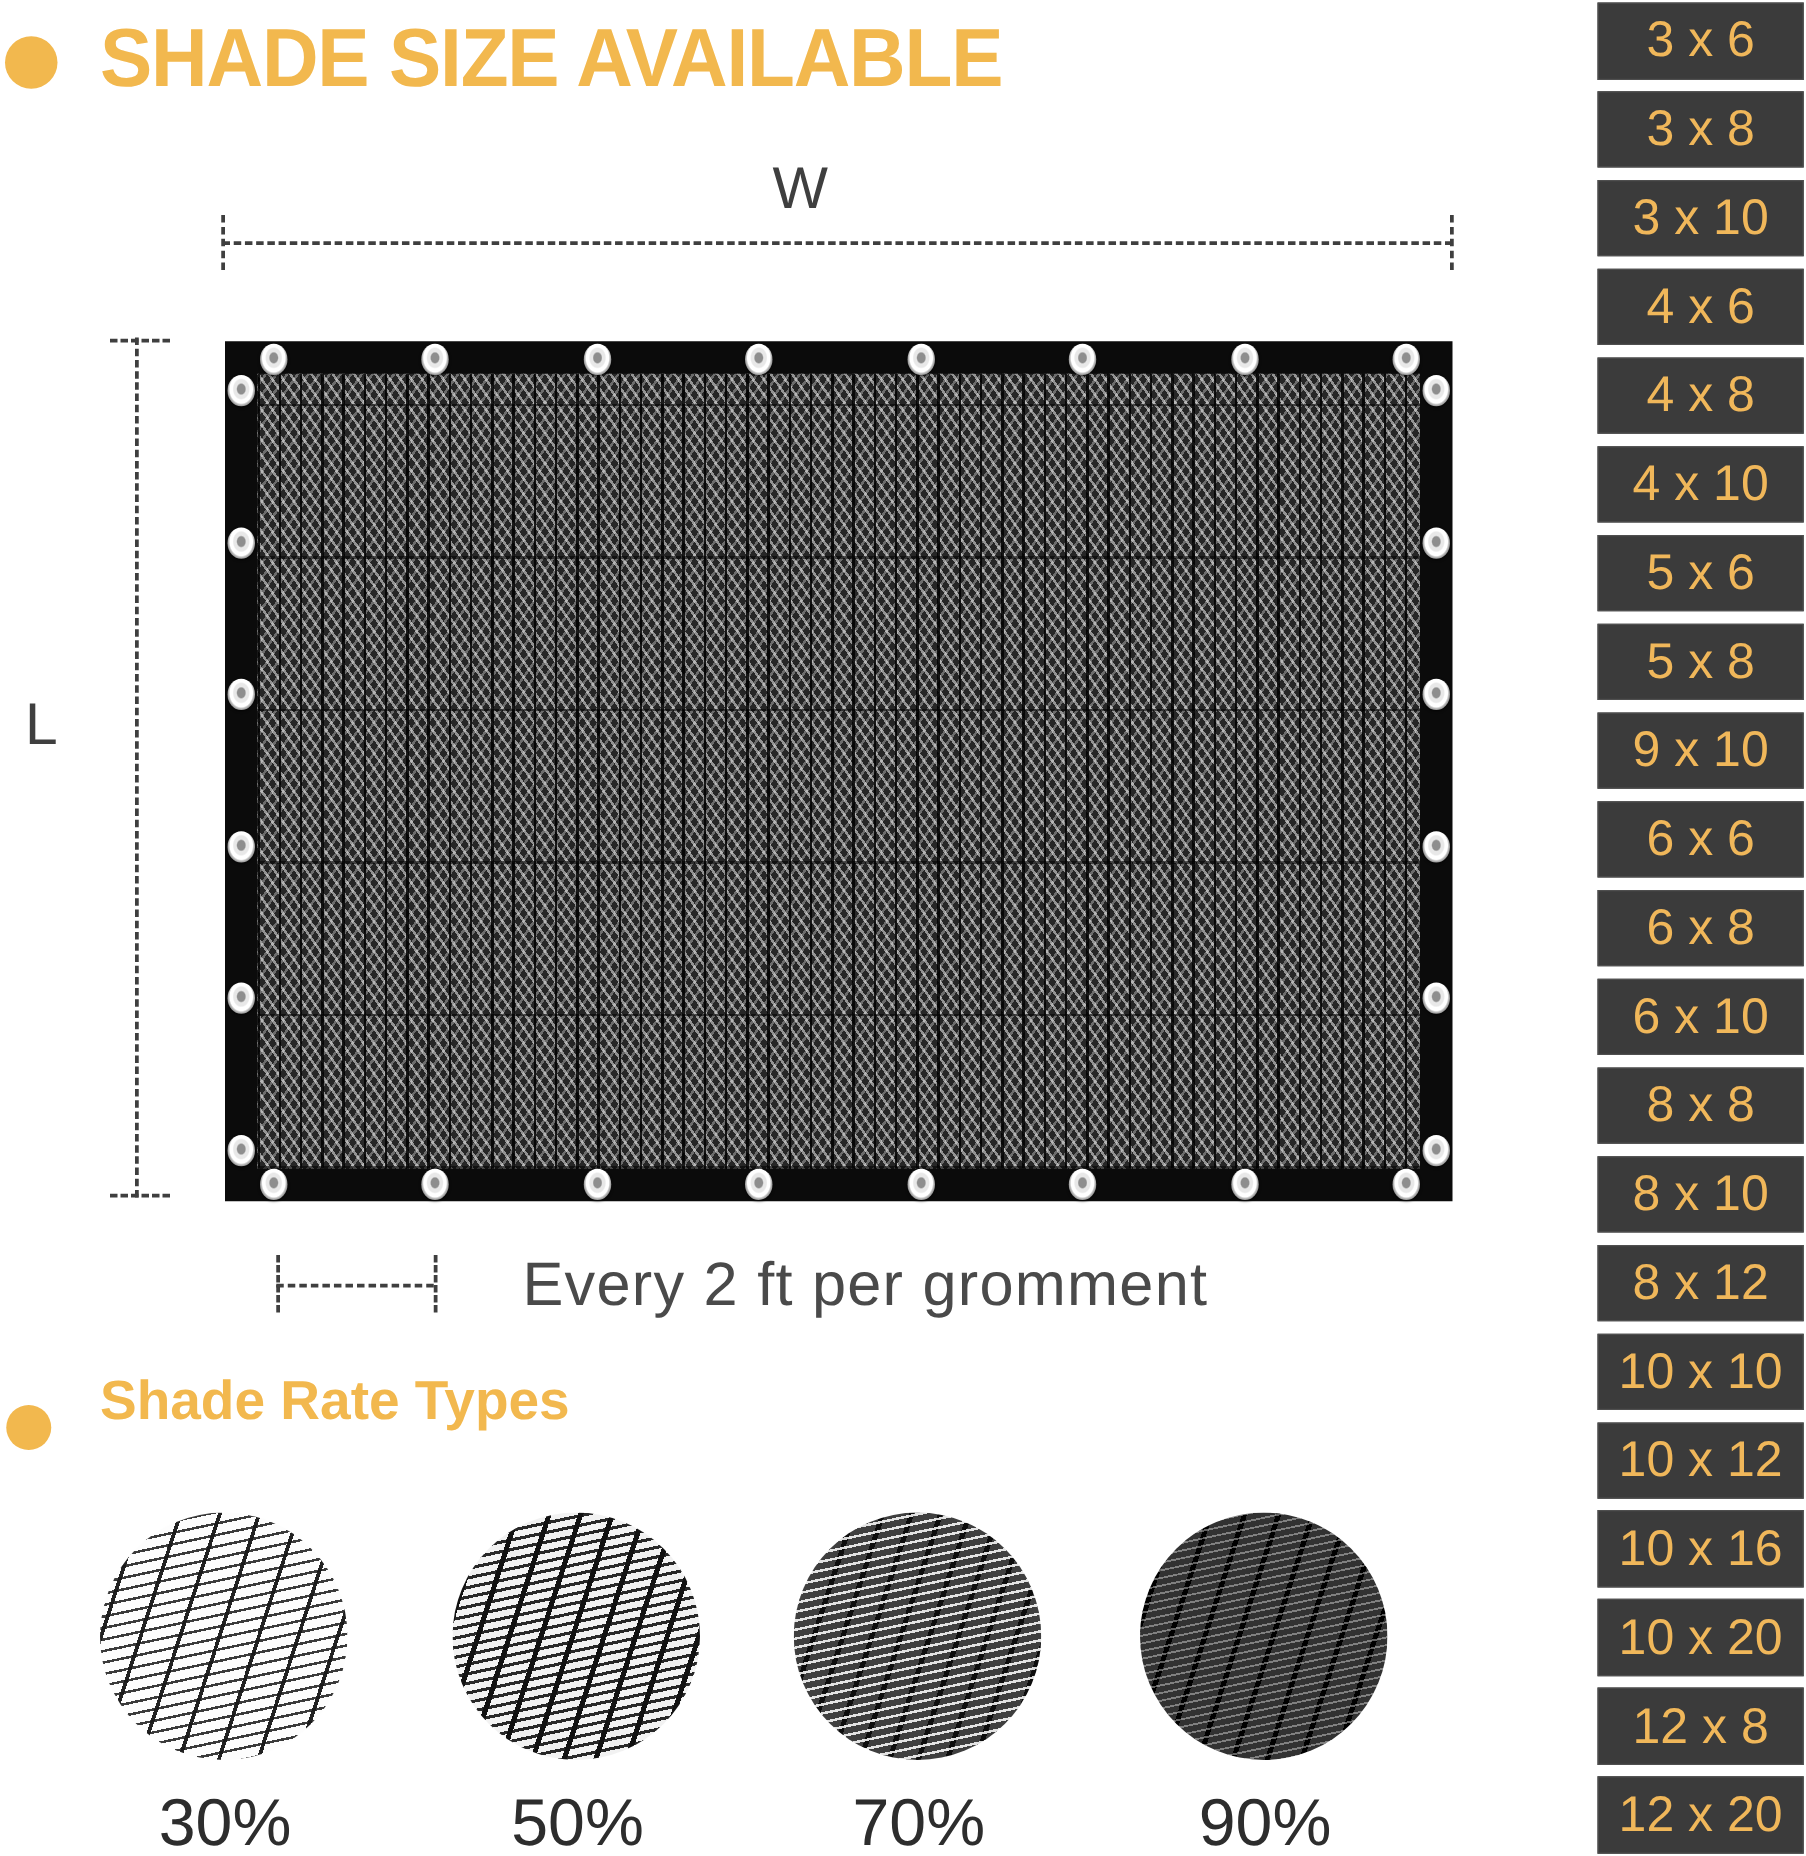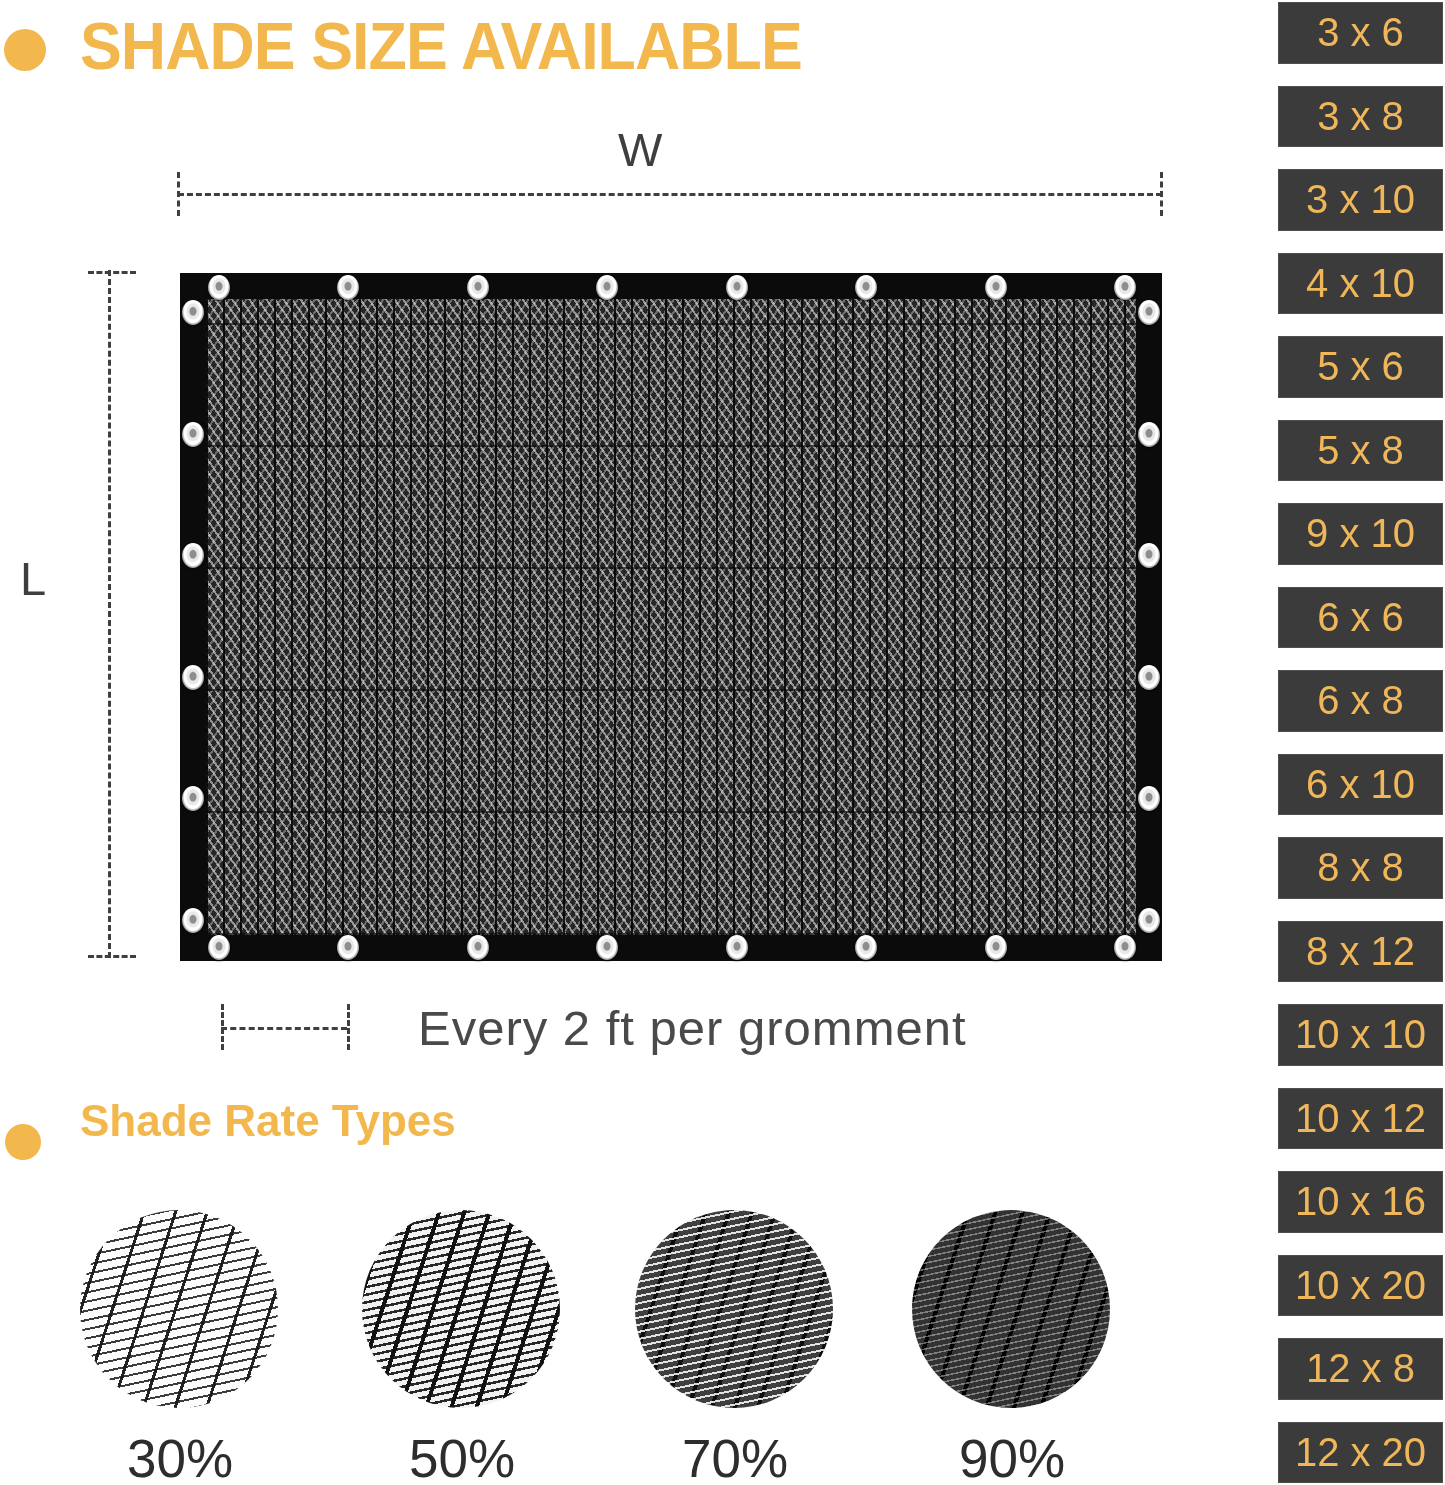--- a/index.html
+++ b/index.html
@@ -182,20 +182,26 @@
   <div id="size-list">
     <div class="size-box i0">
         <span>3 x 6</span>
       </div>
       <div class="size-box i1">
         <span>3 x 8</span>
       </div>
       <div class="size-box i2">
         <span>3 x 10</span>
       </div>
+      <div class="size-box i3">
+        <span>4 x 6</span>
+      </div>
+      <div class="size-box i4">
+        <span>4 x 8</span>
+      </div>
       <div class="size-box i5">
         <span>4 x 10</span>
       </div>
       <div class="size-box i6">
         <span>5 x 6</span>
       </div>
       <div class="size-box i7">
         <span>5 x 8</span>
       </div>
       <div class="size-box i8">
@@ -206,20 +212,23 @@
       </div>
       <div class="size-box i10">
         <span>6 x 8</span>
       </div>
       <div class="size-box i11">
         <span>6 x 10</span>
       </div>
       <div class="size-box i12">
         <span>8 x 8</span>
       </div>
+      <div class="size-box i13">
+        <span>8 x 10</span>
+      </div>
       <div class="size-box i14">
         <span>8 x 12</span>
       </div>
       <div class="size-box i15">
         <span>10 x 10</span>
       </div>
       <div class="size-box i16">
         <span>10 x 12</span>
       </div>
       <div class="size-box i18">

